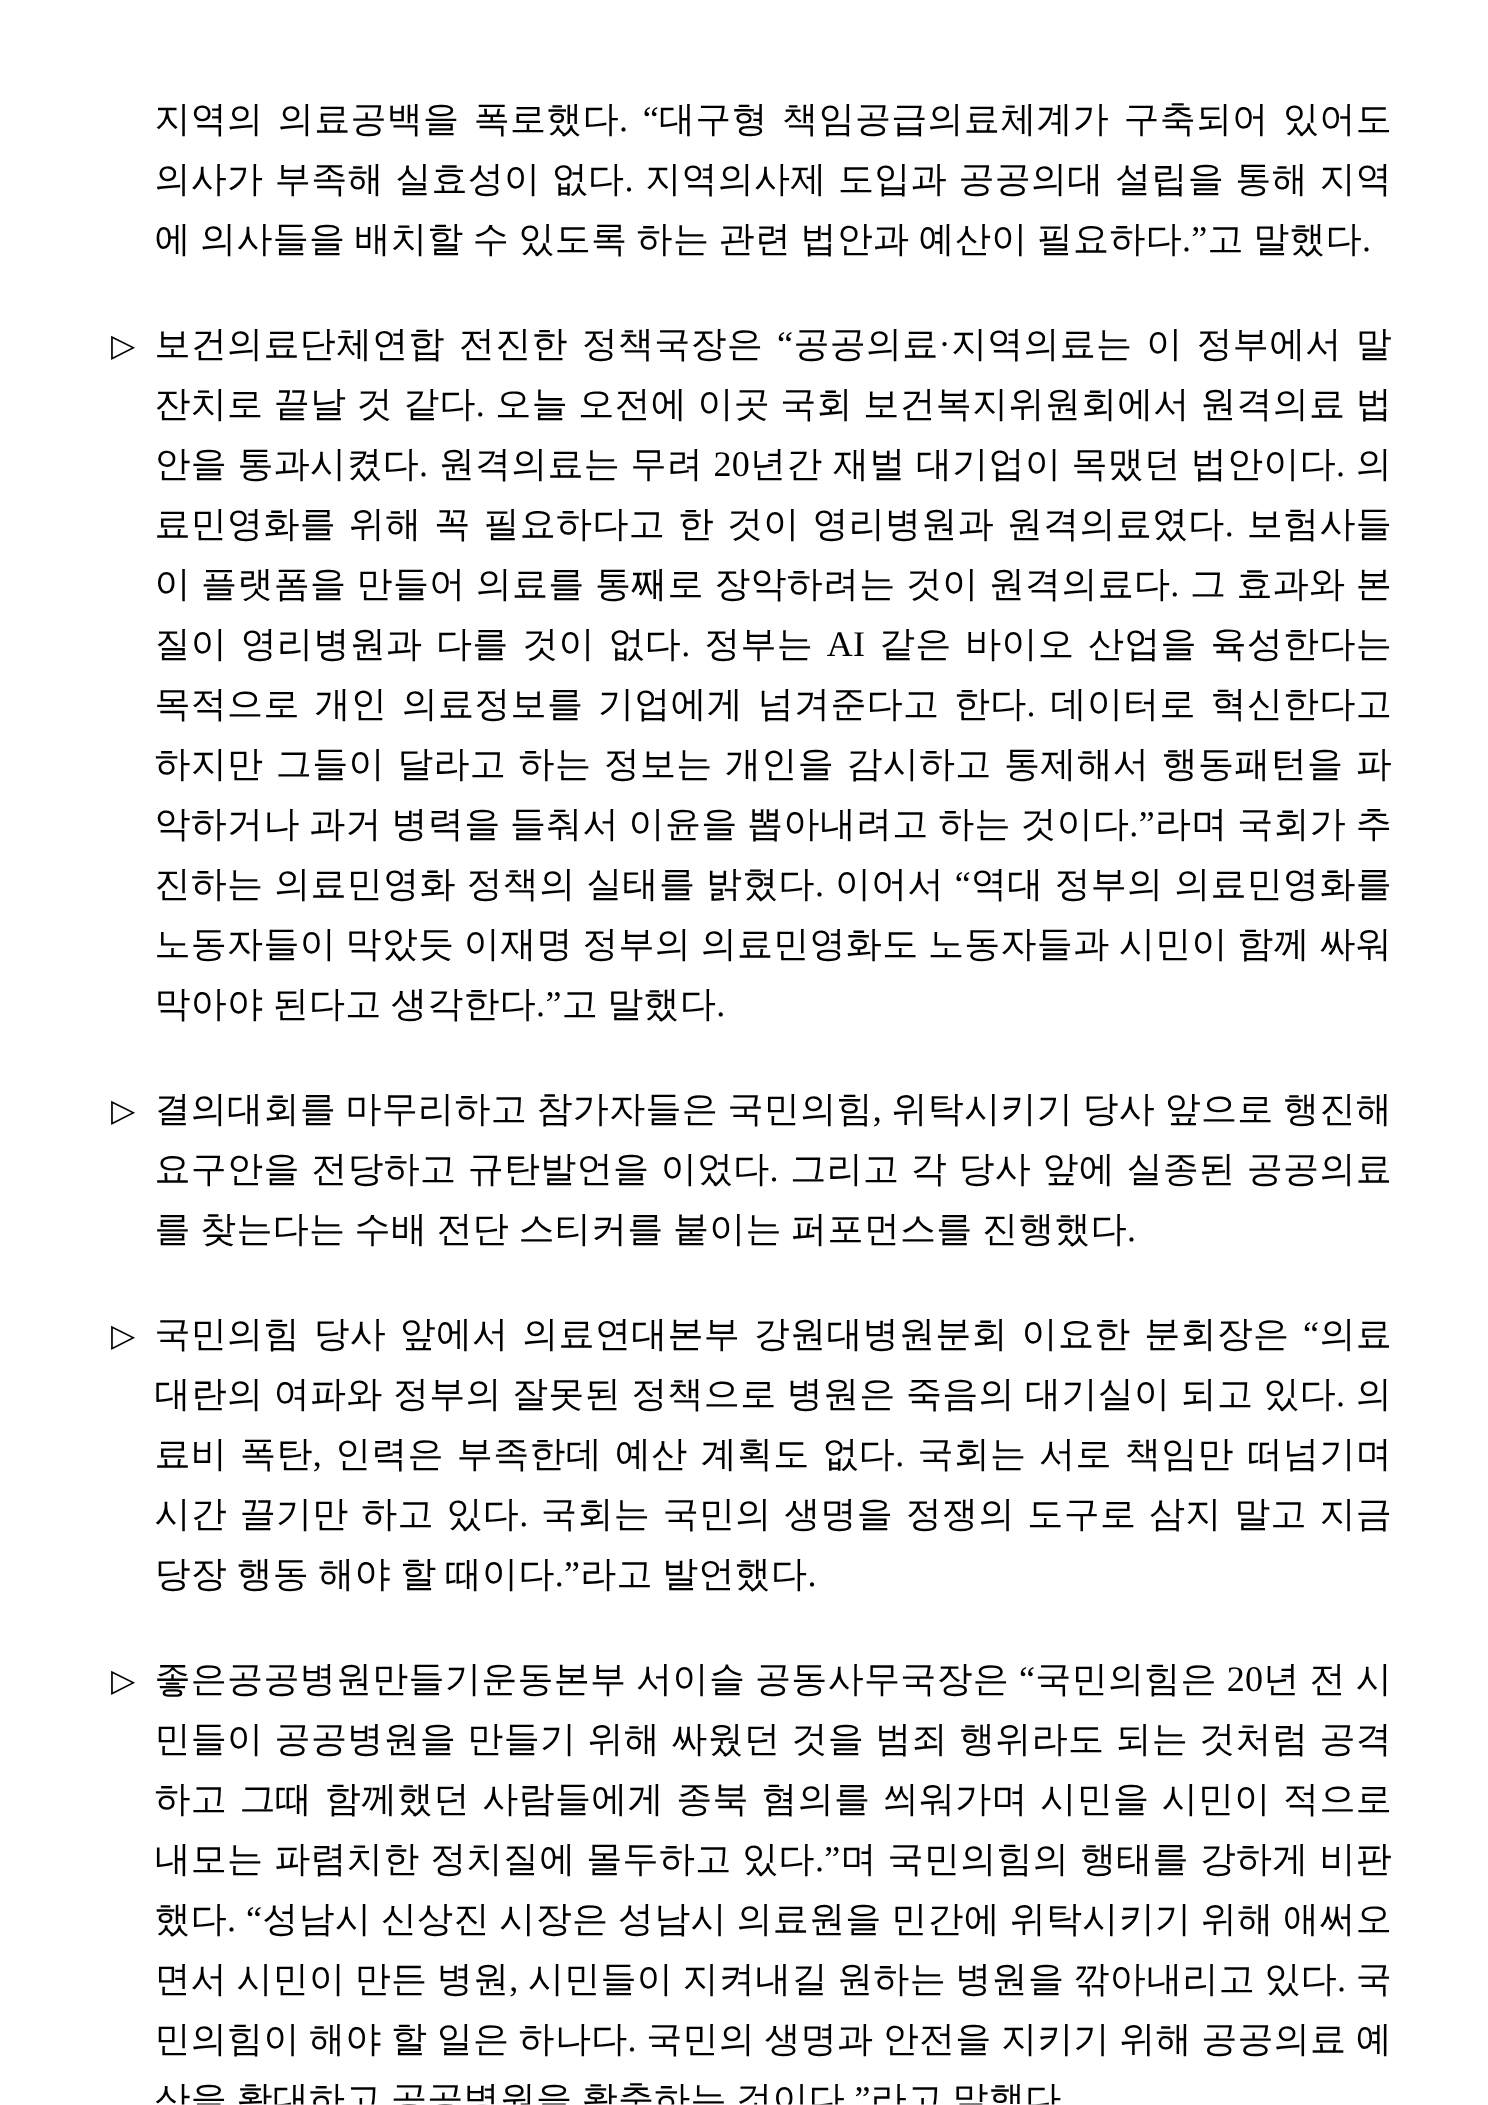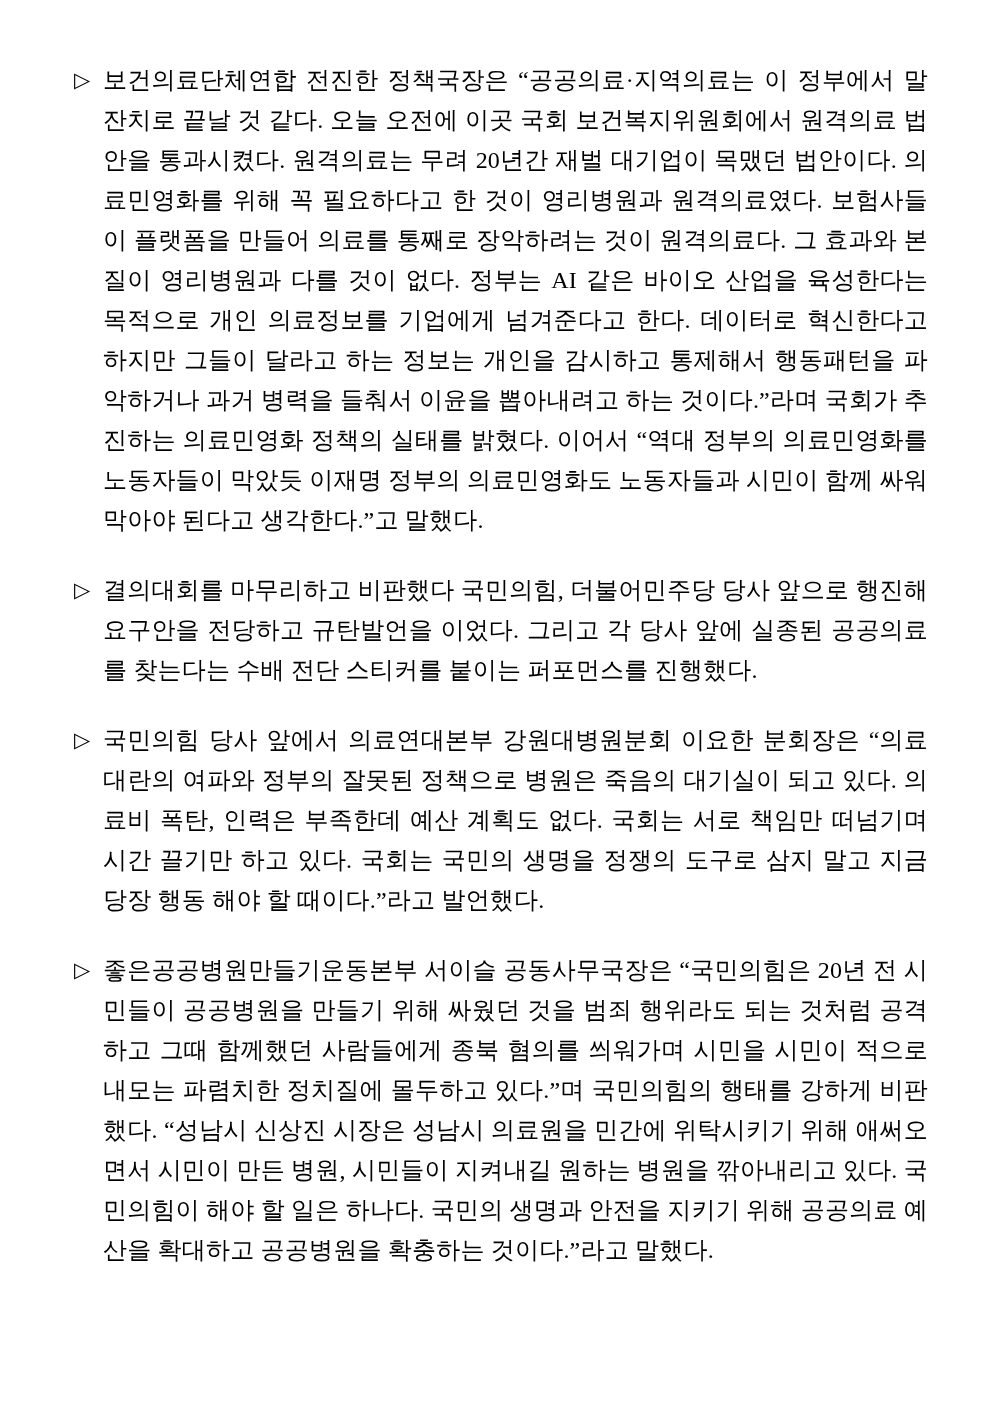--- a/index.html
+++ b/index.html
@@ -41,29 +41,33 @@
     text-align: justify;
     word-break: normal;
     overflow-wrap: break-word;
   }
 </style>
 </head>
 <body>
 
 <div class="doc-page">
 
+  <div class="para">
+    <span class="marker"></span>
+    <span class="ptext">지역의 의료공백을 폭로했다. “대구형 책임공급의료체계가 구축되어 있어도 의사가 부족해 실효성이 없다. 지역의사제 도입과 공공의대 설립을 통해 지역에 의사들을 배치할 수 있도록 하는 관련 법안과 예산이 필요하다.”고 말했다.</span>
+  </div>
 
   <div class="para">
     <span class="marker">▷</span>
     <span class="ptext">보건의료단체연합 전진한 정책국장은 “공공의료·지역의료는 이 정부에서 말잔치로 끝날 것 같다. 오늘 오전에 이곳 국회 보건복지위원회에서 원격의료 법안을 통과시켰다. 원격의료는 무려 20년간 재벌 대기업이 목맸던 법안이다. 의료민영화를 위해 꼭 필요하다고 한 것이 영리병원과 원격의료였다. 보험사들이 플랫폼을 만들어 의료를 통째로 장악하려는 것이 원격의료다. 그 효과와 본질이 영리병원과 다를 것이 없다. 정부는 AI 같은 바이오 산업을 육성한다는 목적으로 개인 의료정보를 기업에게 넘겨준다고 한다. 데이터로 혁신한다고 하지만 그들이 달라고 하는 정보는 개인을 감시하고 통제해서 행동패턴을 파악하거나 과거 병력을 들춰서 이윤을 뽑아내려고 하는 것이다.”라며 국회가 추진하는 의료민영화 정책의 실태를 밝혔다. 이어서 “역대 정부의 의료민영화를 노동자들이 막았듯 이재명 정부의 의료민영화도 노동자들과 시민이 함께 싸워 막아야 된다고 생각한다.”고 말했다.</span>
   </div>
 
   <div class="para">
     <span class="marker">▷</span>
-    <span class="ptext">결의대회를 마무리하고 비판했다 국민의힘, 더불어민주당 당사 앞으로 행진해 요구안을 전당하고 규탄발언을 이었다. 그리고 각 당사 앞에 실종된 공공의료를 찾는다는 수배 전단 스티커를 붙이는 퍼포먼스를 진행했다.</span>
+    <span class="ptext">결의대회를 마무리하고 참가자들은 국민의힘, 위탁시키기 당사 앞으로 행진해 요구안을 전당하고 규탄발언을 이었다. 그리고 각 당사 앞에 실종된 공공의료를 찾는다는 수배 전단 스티커를 붙이는 퍼포먼스를 진행했다.</span>
   </div>
 
   <div class="para">
     <span class="marker">▷</span>
     <span class="ptext">국민의힘 당사 앞에서 의료연대본부 강원대병원분회 이요한 분회장은 “의료대란의 여파와 정부의 잘못된 정책으로 병원은 죽음의 대기실이 되고 있다. 의료비 폭탄, 인력은 부족한데 예산 계획도 없다. 국회는 서로 책임만 떠넘기며 시간 끌기만 하고 있다. 국회는 국민의 생명을 정쟁의 도구로 삼지 말고 지금 당장 행동 해야 할 때이다.”라고 발언했다.</span>
   </div>
 
   <div class="para">
     <span class="marker">▷</span>
     <span class="ptext">좋은공공병원만들기운동본부 서이슬 공동사무국장은 “국민의힘은 20년 전 시민들이 공공병원을 만들기 위해 싸웠던 것을 범죄 행위라도 되는 것처럼 공격하고 그때 함께했던 사람들에게 종북 혐의를 씌워가며 시민을 시민이 적으로 내모는 파렴치한 정치질에 몰두하고 있다.”며 국민의힘의 행태를 강하게 비판했다. “성남시 신상진 시장은 성남시 의료원을 민간에 위탁시키기 위해 애써오면서 시민이 만든 병원, 시민들이 지켜내길 원하는 병원을 깎아내리고 있다. 국민의힘이 해야 할 일은 하나다. 국민의 생명과 안전을 지키기 위해 공공의료 예산을 확대하고 공공병원을 확충하는 것이다.”라고 말했다.</span>

